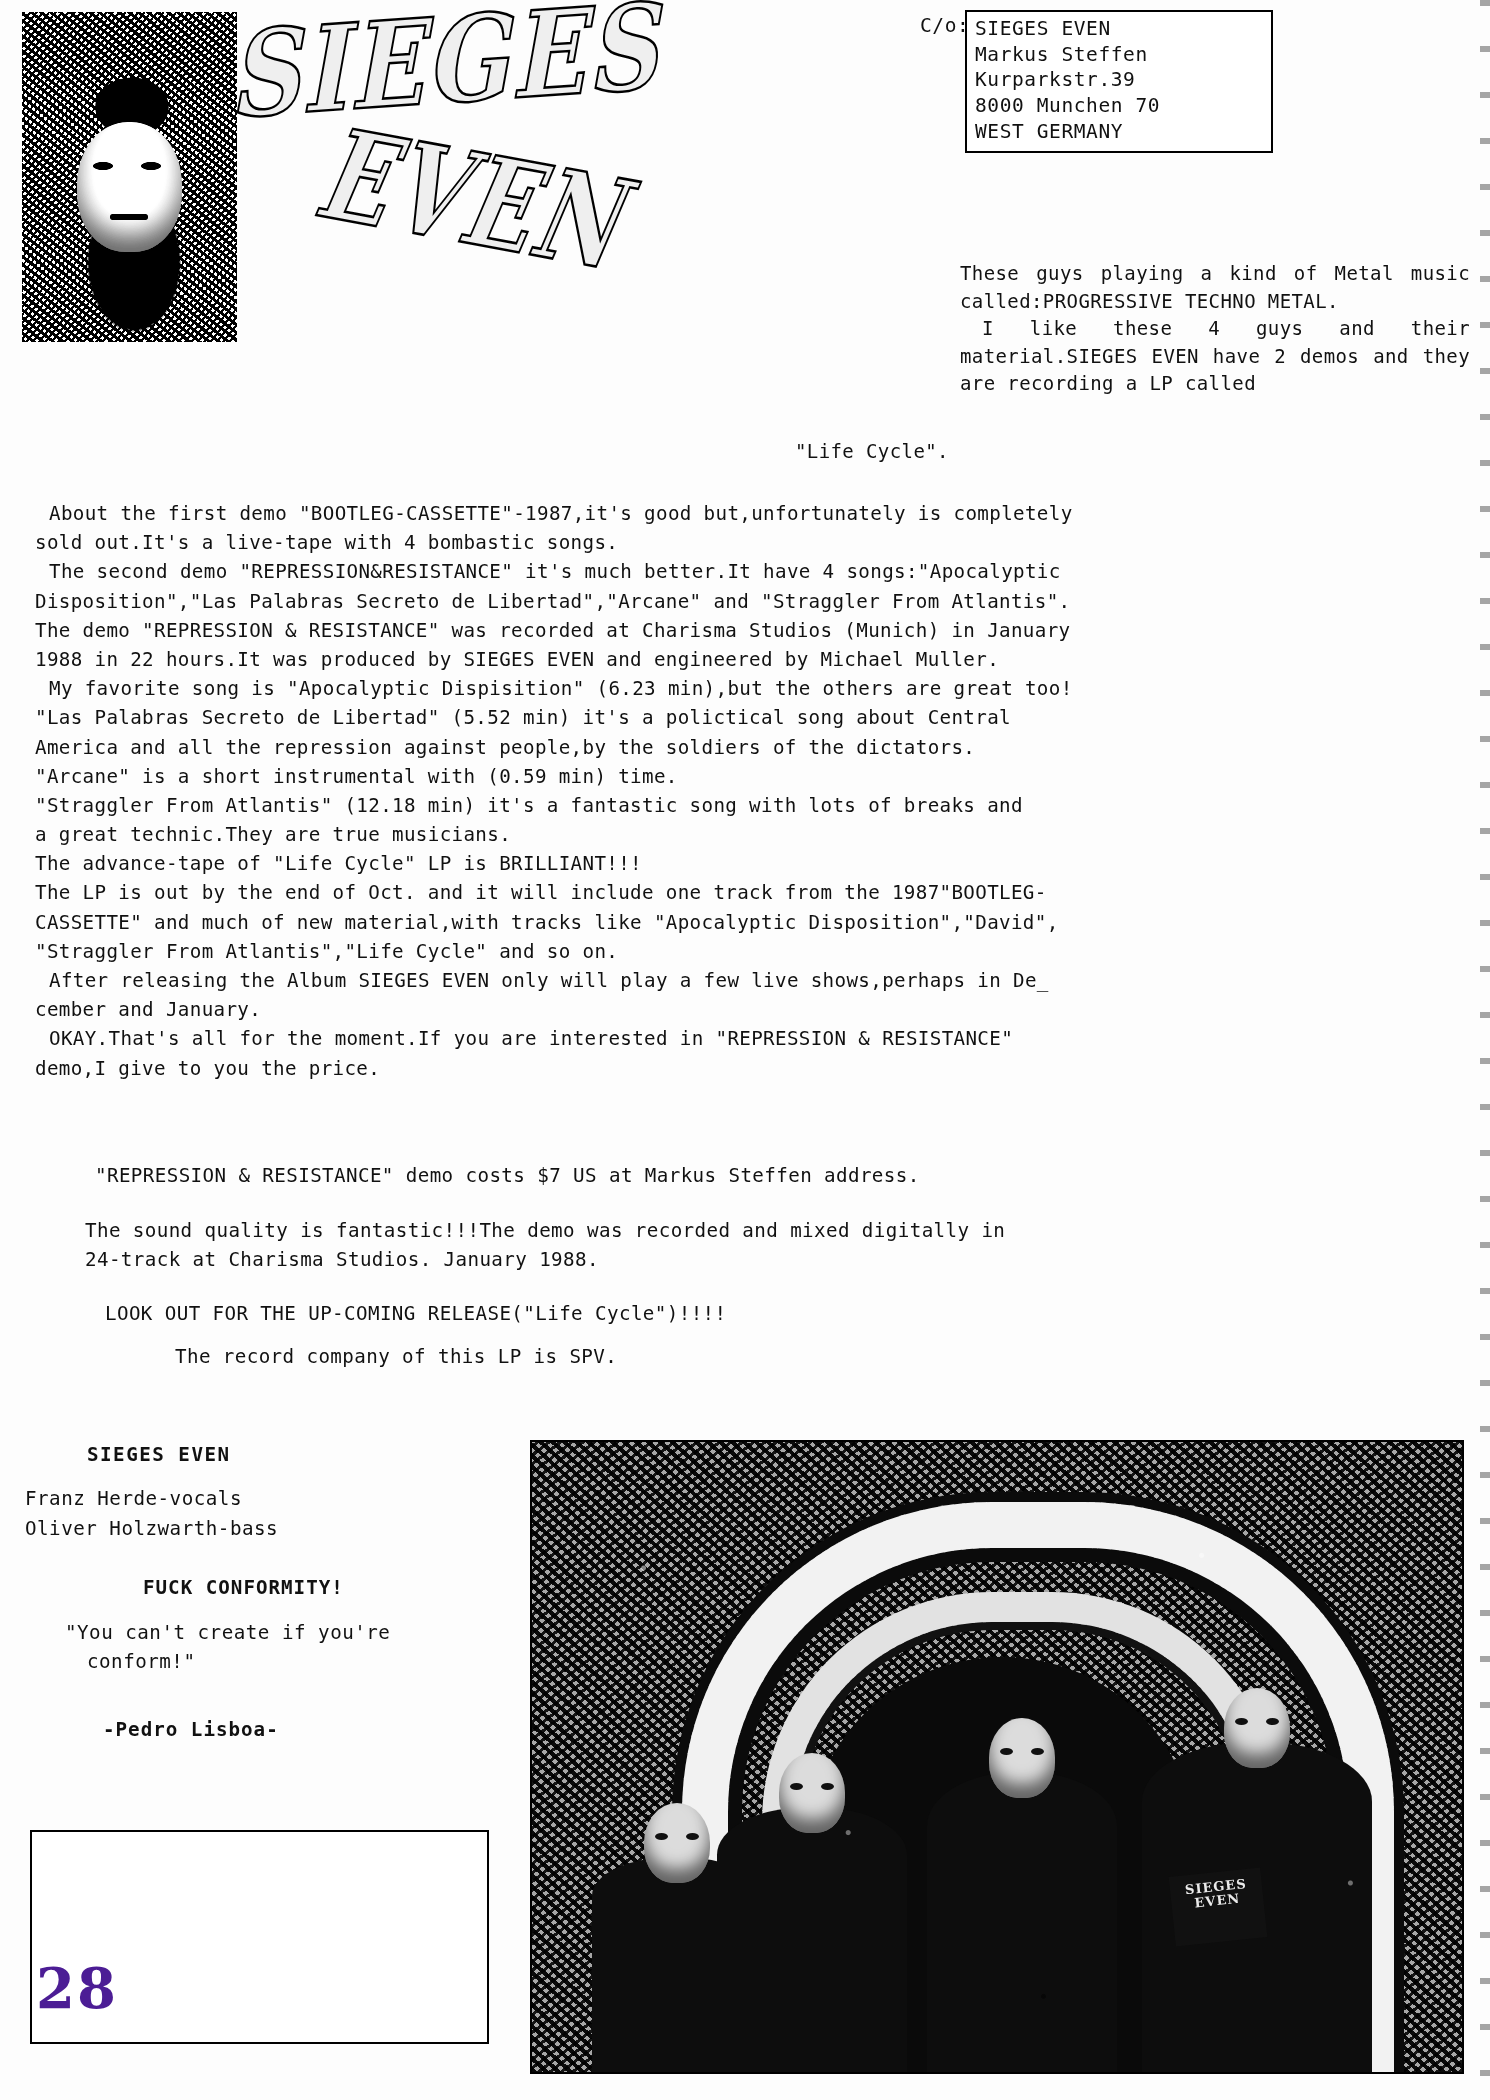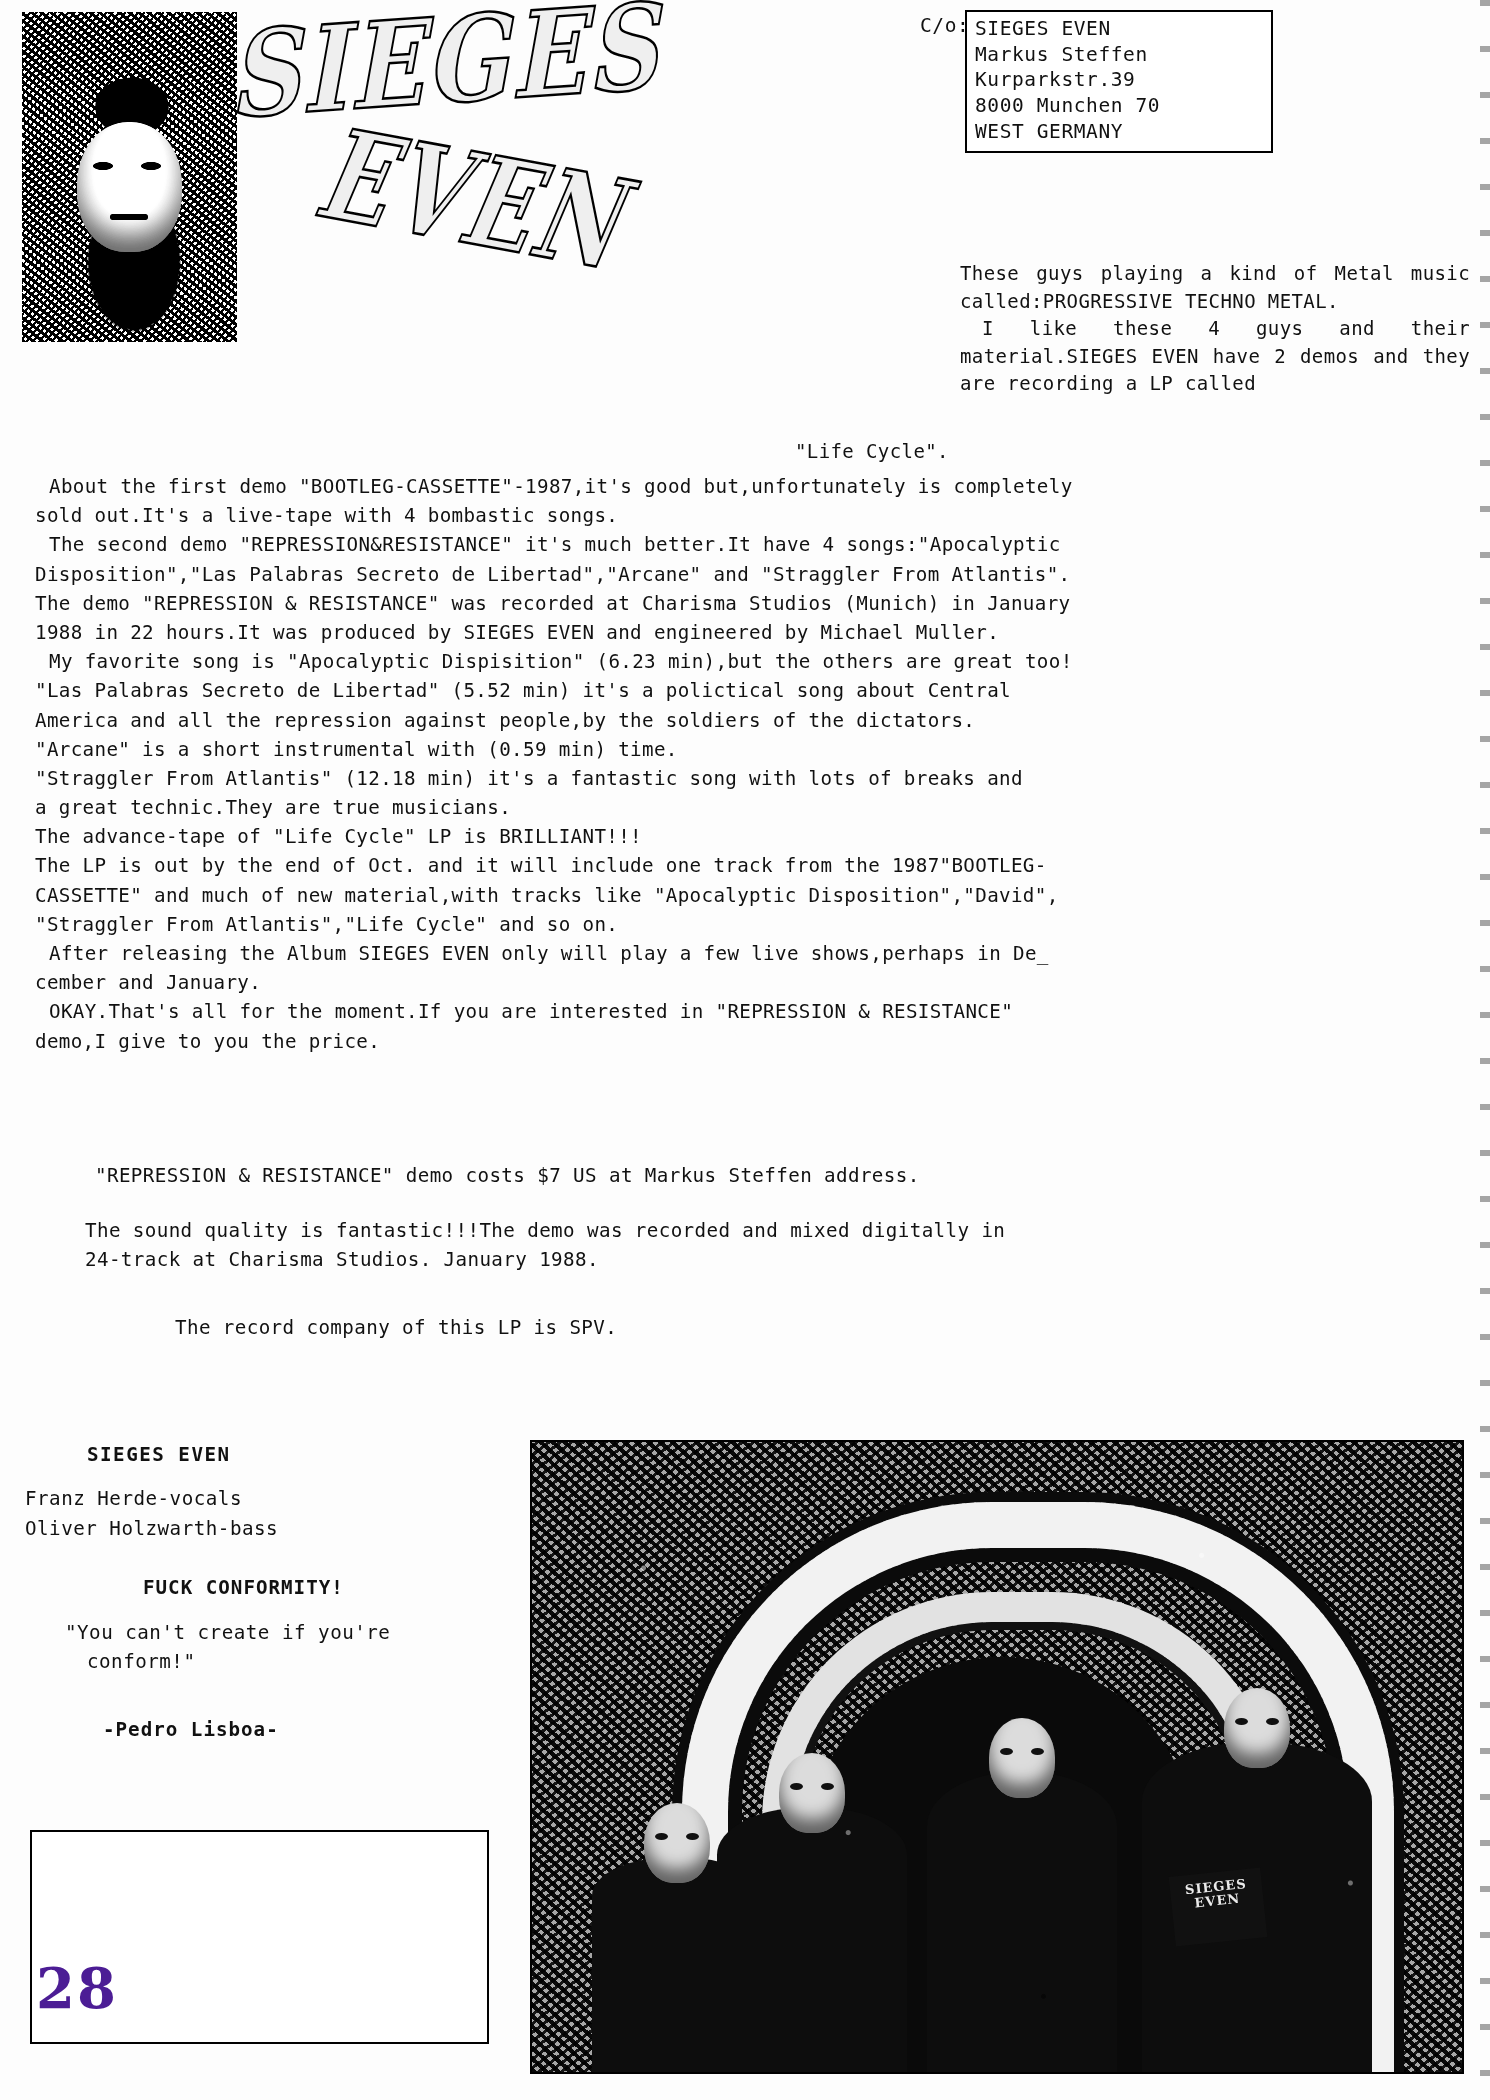--- a/index.html
+++ b/index.html
@@ -147,21 +147,21 @@
     left: 795px;
     top: 440px;
     font-size: 19px;
     letter-spacing: 0.4px;
   }
 
   
   .body-text {
     position: absolute;
     left: 35px;
-    top: 472px;
+    top: 499px;
     width: 1425px;
     font-size: 19.2px;
     line-height: 1.52;
     letter-spacing: 0.35px;
   }
   .body-text p {
     margin: 0 0 0 0;
     white-space: pre-wrap;
   }
   .body-text p.ind { text-indent: 14px; }
@@ -417,20 +417,21 @@
     <p class="ind">OKAY.That's all for the moment.If you are interested in "REPRESSION &amp; RESISTANCE"
 demo,I give to you the price.</p>
   </div>
 
   <div class="centered-block">
     <p style="padding-left:60px">"REPRESSION &amp; RESISTANCE" demo costs $7 US at Markus Steffen address.</p>
     <div class="gap"></div>
     <p style="padding-left:50px">The sound quality is fantastic!!!The demo was recorded and mixed digitally in
 24-track at Charisma Studios. January 1988.</p>
     <div class="gap"></div>
+    <p style="padding-left:70px">LOOK OUT FOR THE UP-COMING RELEASE("Life Cycle")!!!!</p>
     <div class="gap" style="height:14px"></div>
     <p style="padding-left:140px">The record company of this LP is SPV.</p>
   </div>
 
   <div class="credits">
     <div class="band-name">SIEGES EVEN</div>
     <div class="member">Franz Herde-vocals</div>
     <div class="member">Oliver Holzwarth-bass</div>
     <div class="slogan">FUCK CONFORMITY!</div>
     <div class="quote">

